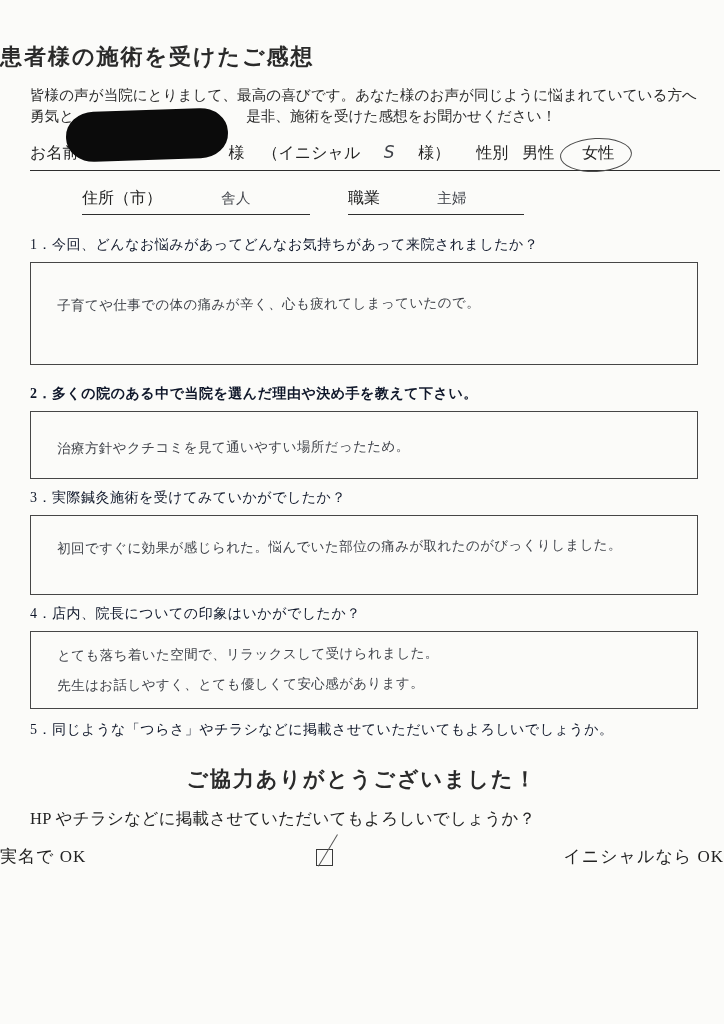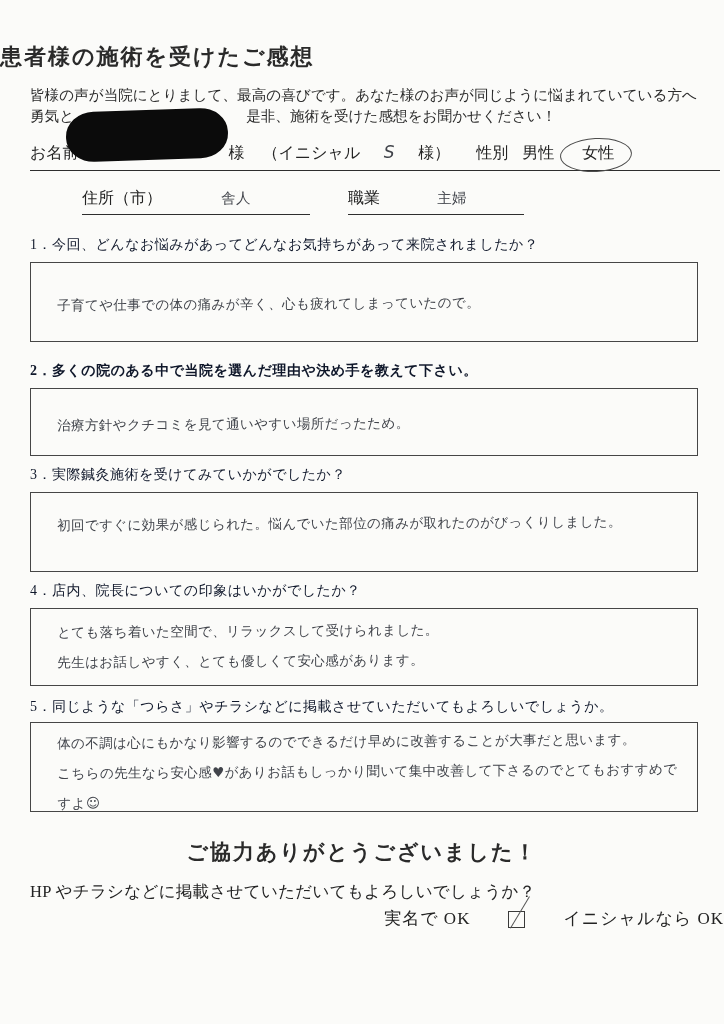--- a/index.html
+++ b/index.html
@@ -55,38 +55,38 @@
   
   .question { margin:0 26px 0 30px; }
   .q-label { font-size:14px; letter-spacing:.5px; color:#0f172a; }
   .q1 .q-label { margin-top:21px; } .q2 .q-label { margin-top:20px;font-weight:bold; }
   .q3 .q-label { margin-top:10px; } .q4 .q-label { margin-top:10px; }
   .q5 .q-label { margin-top:12px; }
   .answer-box {
     border:1.3px solid #464646; margin-top:8px; background:transparent;
     box-sizing:border-box; padding-left:26px; padding-right:16px;
   }
-  .q1 .answer-box { height:80px; padding-top:27px; }
+  .q1 .answer-box { height:103px; padding-top:27px; }
   .q2 .answer-box { height:68px; padding-top:21px; }
   .q3 .answer-box { height:80px; padding-top:17px; }
   .q4 .answer-box { height:78px; padding-top:8px; }
   .q5 .answer-box { height:90px; padding-top:5px; margin-top:6px; }
   .answer-text {
     font-size:13.5px; line-height:30px; white-space:pre-line;
     transform:rotate(-0.4deg); transform-origin:left top;
   }
   
   .thanks {
     margin:26px 0 0 0; text-align:center; font-size:21px; font-weight:bold;
     letter-spacing:2px; color:#2a2a2a;
   }
   .publish-q { margin:15px 26px 0 30px; font-size:16.5px; letter-spacing:.3px; }
   .options {
-    display:flex; justify-content:flex-end; align-items:center; gap:38px;
-    margin-top:4px; font-size:17px; letter-spacing:1px;
+    display:flex; justify-content:space-between; align-items:center; gap:38px;
+    margin-top:15px; font-size:17px; letter-spacing:1px;
   }
   .checkbox {
     position:relative; width:15px; height:15px; border:1.6px solid #3a3a3a;
     margin-top:3px;
   }
   .checkbox-slash {
     position:absolute; left:1px; bottom:-1px; width:1.4px; height:37px;
     background:#565656; transform:rotate(31deg); transform-origin:bottom left;
   }
 </style>
@@ -167,24 +167,20 @@
     <div class="answer-box">
       <div class="hand answer-text">とても落ち着いた空間で、リラックスして受けられました。
 先生はお話しやすく、とても優しくて安心感があります。</div>
     </div>
   </div>
 
   <div class="question q5">
     <div class="q-label">
       <span>5．</span><span>同じような「つらさ」やチラシなどに掲載させていただいてもよろしいでしょうか。</span>
     </div>
-    <div class="answer-box">
-      <div class="hand answer-text">体の不調は心にもかなり影響するのでできるだけ早めに改善することが大事だと思います。
-こちらの先生なら安心感♥がありお話もしっかり聞いて集中改善して下さるのでとてもおすすめですよ☺</div>
-    </div>
   </div>
 
   <div class="thanks">ご協力ありがとうございました！</div>
 
   <div class="publish-q">HP やチラシなどに掲載させていただいてもよろしいでしょうか？</div>
 
   <div class="options">
     <span>実名で OK</span>
     <span class="checkbox">
       <span class="checkbox-slash"></span>

